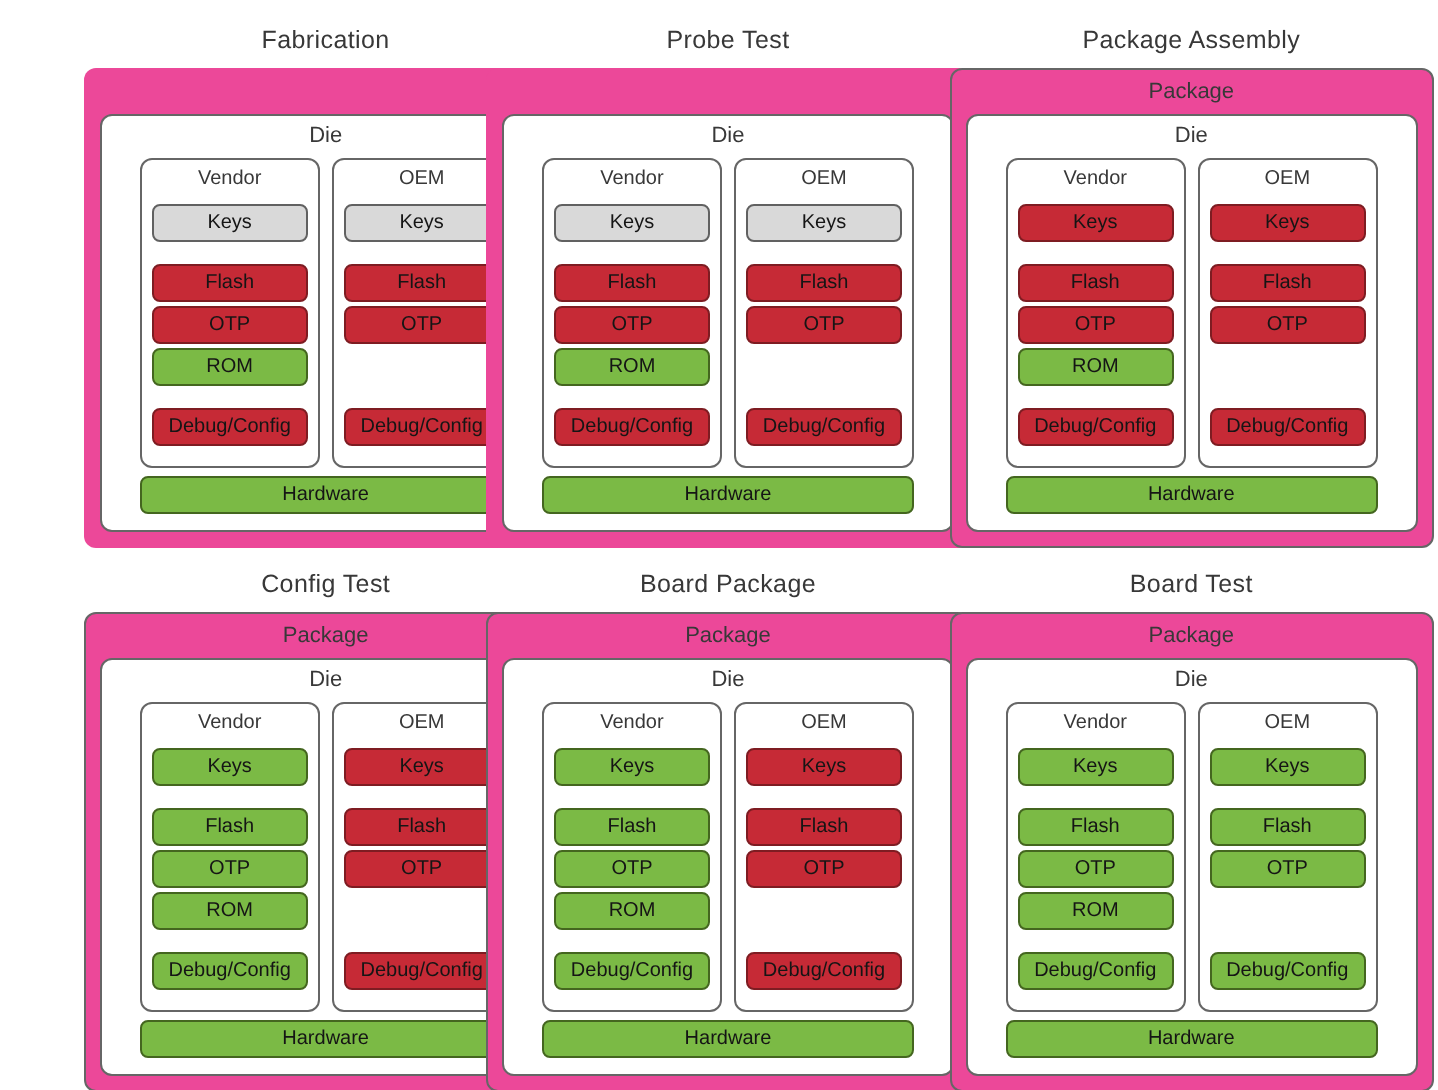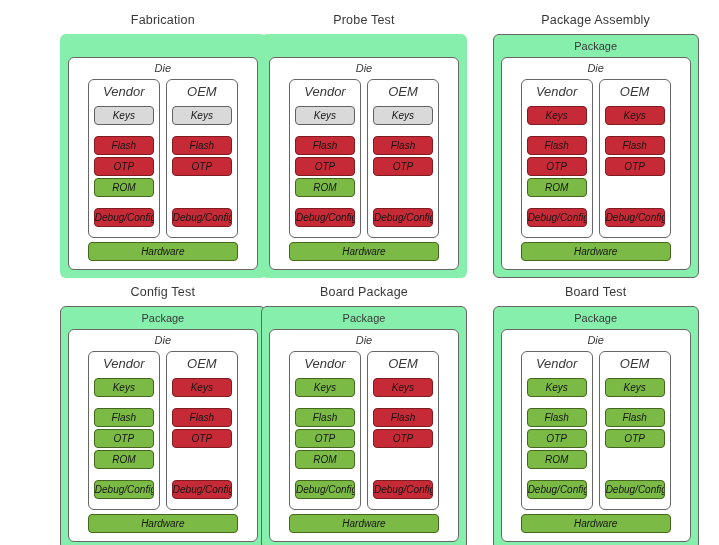--- a/index.html
+++ b/index.html
@@ -16,38 +16,37 @@
   }
   .panel {
     display: flex; flex-direction: column; align-items: center;
     box-sizing: border-box;
   }
   .panel:nth-child(3n+1) { padding-left: 38px; margin-left: 48px; }
   .panel:nth-child(3n+2) { padding-left: 9px; align-items: center; }
   .panel:nth-child(3n)   { padding-right: 7px; }
   .panel-title { margin-top: 13px; font-size: 12.5px; letter-spacing: .2px; }
   .package-box {
-    margin-top: 7px; width: 206px; box-sizing: border-box;
-    background: #86efac; border: 1.2px solid #666; border-radius: 6px;
+    margin-top: 7px; width: 242px; box-sizing: border-box;
+    background: #ec4899; border: 1.2px solid #666; border-radius: 6px;
     padding: 2px 7px 7px;
   }
   .frame-label { text-align: center; font-size: 11px; padding: 3px 0 5px; color: #383838; }
   .die-box {
     background: #fff; border: 1.2px solid #666; border-radius: 6px;
     padding: 1px 19px 7px;
-    font-style: italic;
   }
   .columns { display: flex; gap: 6px; }
   .col-box {
     flex: 1; min-width: 0;
     border: 1.2px solid #666; border-radius: 6px;
     padding: 2px 5px 9px;
     display: flex; flex-direction: column;
   }
-  .col-label { text-align: center; font-size: 13px; padding: 2px 0 6px; color: #383838; }
+  .col-label { text-align: center; font-size: 10px; padding: 2px 0 6px; color: #383838; }
   .block {
     margin: 1px 0; padding: 3px 0;
     border: 1.2px solid #888; border-radius: 4px;
     text-align: center; font-size: 10px; line-height: 1.1;
     color: #151515; white-space: nowrap; overflow: hidden;
   }
   .spacer { height: 9px; flex: none; }
   .hardware { margin-top: 4px; }
   .placeholder { visibility: hidden; }
   

